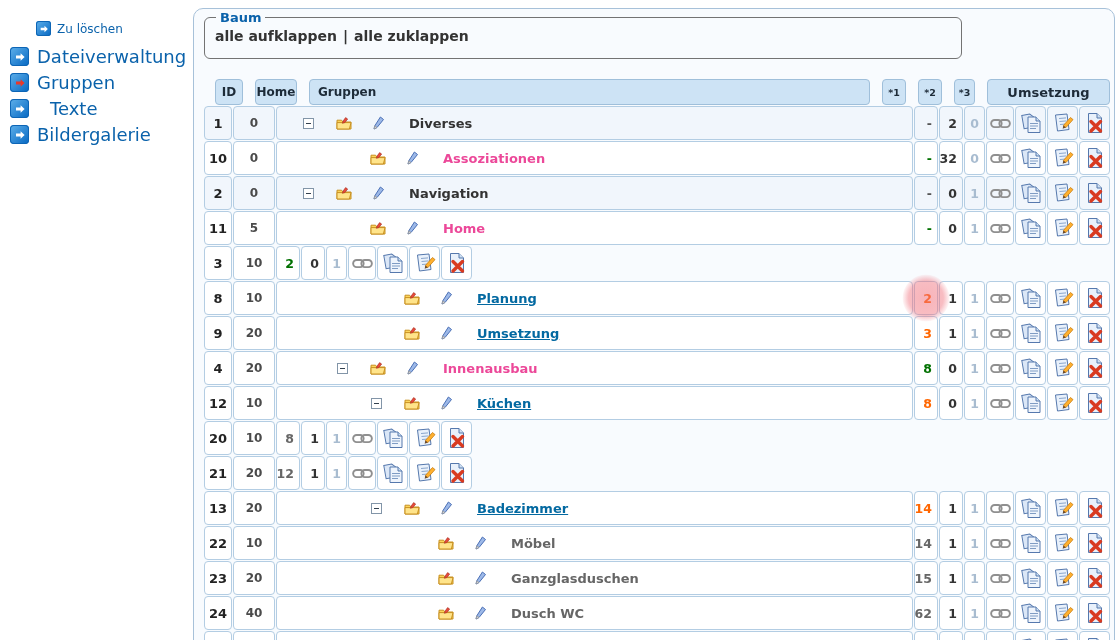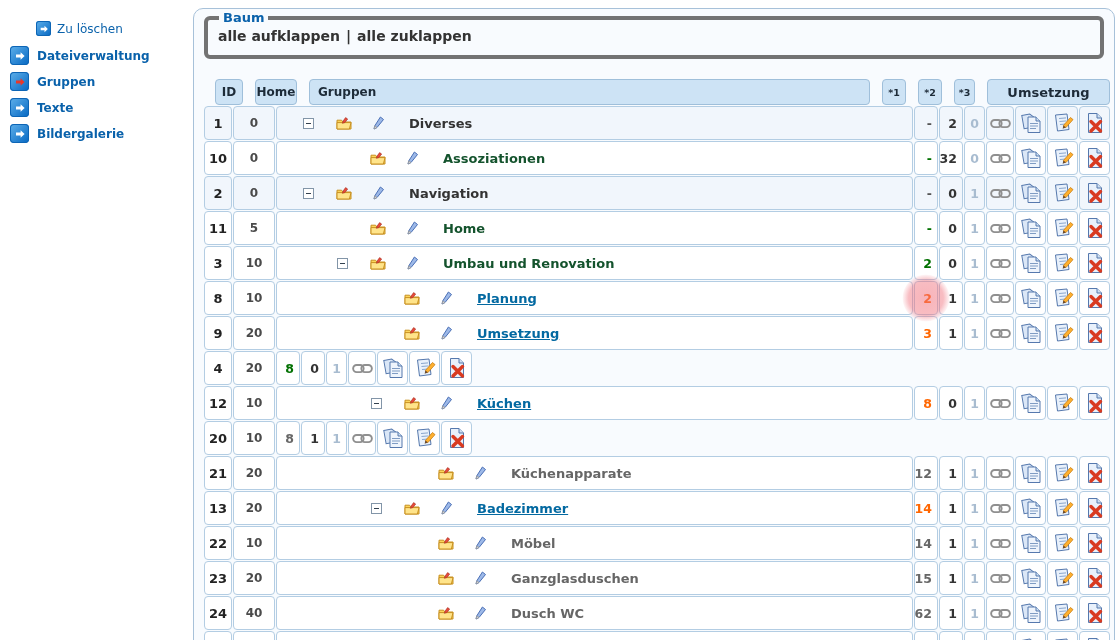--- a/index.html
+++ b/index.html
@@ -11,31 +11,31 @@
 
   
   .snav { position:absolute; display:flex; align-items:center; cursor:pointer;margin-top:14px; }
   .side-ic {
     width:19px; height:19px; border-radius:4px; flex:none;
     background:linear-gradient(135deg,#5fb0ea 0%,#1272c8 85%);
     box-shadow:inset 0 0 0 1px #0d65b5;
     display:flex; align-items:center; justify-content:center;
   }
   .side-ic.small { width:15px; height:15px; border-radius:3px; }
-  .snav-label { color:#0a62ab; font-weight:bold; font-size:12px; margin-left:8px; white-space:nowrap; }
+  .snav-label { color:#0a62ab; font-weight:normal; font-size:18px; margin-left:8px; white-space:nowrap; }
   .snav-label.small { font-weight:normal; font-size:12px; margin-left:6px; }
 
   
   .panel {
     position:absolute; left:193px; top:8px; width:922px; height:660px;
     background:#f8fbfe; border:1px solid #a7c1d9; border-radius:10px;
   }
   fieldset.baum {
-    position:absolute; left:10px; top:1px; width:900px; height:49px;
-    border:4px solid #737373; border-radius:6px; padding:2px 10px 0 10px;
+    position:absolute; left:10px; top:1px; width:758px; height:49px;
+    border:1px solid #737373; border-radius:6px; padding:2px 10px 0 10px;
   }
   fieldset.baum legend { color:#0a62ab; font-weight:bold; font-size:13px; padding:0 4px; margin-left:1px; }
   .tree-links { font-size:14px; font-weight:bold; color:#333; margin-top:1px; }
   .tree-links .lnk { cursor:pointer; }
   .tree-links .sep { color:#333; padding:0 6px; }
 
   
   .ttable { position:absolute; left:10px; top:70px; width:907px; }
   .thead, .trow { display:flex; }
   .hcell {
@@ -67,21 +67,21 @@
   .indent { display:inline-block; flex:none; height:1px; }
   .toggle {
     display:inline-block; flex:none; width:11px; height:11px; margin-right:2px;
     border:1px solid #8295a8; background:#fff; position:relative; cursor:pointer;
   }
   .toggle::after { content:""; position:absolute; left:2px; right:2px; top:4px; height:1px; background:#33414f; }
   .toggle.hidden { visibility:hidden; }
   .ficon, .picon { display:inline-flex; flex:none; cursor:pointer; }
   .ficon { margin-right:1px; }
   .glabel { font-weight:bold; font-size:13px; margin-left:5px; white-space:nowrap; cursor:pointer; }
-  .lbl-dark{color:#333;} .lbl-green{color:#14532d;} .lbl-orange{color:#0369a1;text-decoration:underline;} .lbl-gray{color:#666;}
+  .lbl-dark{color:#333;} .lbl-green{color:#ec4899;} .lbl-orange{color:#0369a1;text-decoration:underline;} .lbl-gray{color:#666;}
   .num-dark{color:#555;} .num-green{color:#007000;} .num-orange{color:#ff6600;} .num-gray{color:#666;}
 
   
   .trow.hl .c1 { z-index:6; }
   .trow.hl .c1::after {
     content:""; position:absolute; left:50%; top:50%; width:47px; height:47px;
     transform:translate(-50%,-50%); border-radius:50%; pointer-events:none;
     background:radial-gradient(circle, rgba(240,110,122,.52) 0%, rgba(240,110,122,.46) 52%, rgba(240,110,122,0) 73%);
   }
 </style>
@@ -106,21 +106,21 @@
     <span class="snav-label">Dateiverwaltung</span>
   </div>
   <div class="snav" style="left:10px; top:58px;">
     <span class="side-ic">
       <svg width="12" height="12" viewBox="0 0 12 12">
           <path d="M2 4.6h4.6V2.2L10.6 6 6.6 9.8V7.4H2z" fill="#e8382a"></path>
         </svg>
     </span>
     <span class="snav-label">Gruppen</span>
   </div>
-  <div class="snav" style="left:10px; top:84px;">
+  <div class="snav" style="left:10px; top:84px;gap:13px;">
     <span class="side-ic">
       <svg width="12" height="12" viewBox="0 0 12 12">
           <path d="M2 4.6h4.6V2.2L10.6 6 6.6 9.8V7.4H2z" fill="#fff"></path>
         </svg>
     </span>
     <span class="snav-label">Texte</span>
   </div>
   <div class="snav" style="left:10px; top:110px;">
     <span class="side-ic">
       <svg width="12" height="12" viewBox="0 0 12 12">
@@ -375,38 +375,20 @@
         <path d="M4.5 1.5h8.5l4.5 4.5v14.5H4.5z" fill="#e9f1fb" stroke="#5578ad"></path>
         <path d="M13 1.5V6h4.5" fill="#cfe0f2" stroke="#5578ad"></path>
         <path d="M7 9.5L16.5 19M16.5 9.5L7 19" stroke="#d93a20" stroke-width="3.4" stroke-linecap="round"></path>
       </svg>
     </div>
   </div>
 
   <div class="trow">
     <div class="cell c-id">3</div>
     <div class="cell c-idx">10</div>
-    <div class="cell c-grp">
-      <span class="indent" style="width: 34px;"></span>
-      <span class="toggle"></span>
-      <span class="ficon">
-        <svg width="16" height="13" viewBox="0 0 16 13">
-          <path d="M1 3.2h4.6l1.5 1.8H15V12H1z" fill="#fcd55a" stroke="#c89020" stroke-width="1"></path>
-          <path d="M1 5.6h14L13.4 12H1z" fill="#ffe48a" stroke="#c89020" stroke-width="1"></path>
-          <path d="M9.6.6l2.1 1.5-3 3.6-2.3.6.7-2.3z" fill="#e8483a" stroke="#a03020" stroke-width="0.6"></path>
-        </svg>
-      </span>
-      <span class="picon">
-        <svg width="11" height="14" viewBox="0 0 11 14">
-          <path d="M7.4 1l3.1 2.5L4 11.5 1 13l.8-3.2z" fill="#9db9e8" stroke="#4a6fb5" stroke-width="1"></path>
-          <path d="M1.8 9.8L4 11.5 1 13z" fill="#dcdcdc" stroke="#8a8a8a" stroke-width="0.6"></path>
-        </svg>
-      </span>
-      <span class="glabel lbl-green">Umbau und Renovation</span>
-    </div>
     <div class="cell c-n c1 num-green">2</div>
     <div class="cell c-n c2">0</div>
     <div class="cell c-n c3">1</div>
     <div class="cell c-act a-link">
       <svg width="21" height="13" viewBox="0 0 22 13">
         <rect x="1.2" y="2.8" width="11" height="7.5" rx="3.7" fill="none" stroke="#8f8f8f" stroke-width="2"></rect>
         <rect x="9.8" y="2.8" width="11" height="7.5" rx="3.7" fill="none" stroke="#8f8f8f" stroke-width="2"></rect>
       </svg>
     </div>
     <div class="cell c-act a-std">
@@ -546,20 +528,38 @@
         <path d="M4.5 1.5h8.5l4.5 4.5v14.5H4.5z" fill="#e9f1fb" stroke="#5578ad"></path>
         <path d="M13 1.5V6h4.5" fill="#cfe0f2" stroke="#5578ad"></path>
         <path d="M7 9.5L16.5 19M16.5 9.5L7 19" stroke="#d93a20" stroke-width="3.4" stroke-linecap="round"></path>
       </svg>
     </div>
   </div>
 
   <div class="trow">
     <div class="cell c-id">4</div>
     <div class="cell c-idx">20</div>
+    <div class="cell c-grp">
+      <span class="indent" style="width: 34px;"></span>
+      <span class="toggle"></span>
+      <span class="ficon">
+        <svg width="16" height="13" viewBox="0 0 16 13">
+          <path d="M1 3.2h4.6l1.5 1.8H15V12H1z" fill="#fcd55a" stroke="#c89020" stroke-width="1"></path>
+          <path d="M1 5.6h14L13.4 12H1z" fill="#ffe48a" stroke="#c89020" stroke-width="1"></path>
+          <path d="M9.6.6l2.1 1.5-3 3.6-2.3.6.7-2.3z" fill="#e8483a" stroke="#a03020" stroke-width="0.6"></path>
+        </svg>
+      </span>
+      <span class="picon">
+        <svg width="11" height="14" viewBox="0 0 11 14">
+          <path d="M7.4 1l3.1 2.5L4 11.5 1 13l.8-3.2z" fill="#9db9e8" stroke="#4a6fb5" stroke-width="1"></path>
+          <path d="M1.8 9.8L4 11.5 1 13z" fill="#dcdcdc" stroke="#8a8a8a" stroke-width="0.6"></path>
+        </svg>
+      </span>
+      <span class="glabel lbl-green">Innenausbau</span>
+    </div>
     <div class="cell c-n c1 num-green">8</div>
     <div class="cell c-n c2">0</div>
     <div class="cell c-n c3">1</div>
     <div class="cell c-act a-link">
       <svg width="21" height="13" viewBox="0 0 22 13">
         <rect x="1.2" y="2.8" width="11" height="7.5" rx="3.7" fill="none" stroke="#8f8f8f" stroke-width="2"></rect>
         <rect x="9.8" y="2.8" width="11" height="7.5" rx="3.7" fill="none" stroke="#8f8f8f" stroke-width="2"></rect>
       </svg>
     </div>
     <div class="cell c-act a-std">
@@ -681,38 +681,20 @@
         <path d="M4.5 1.5h8.5l4.5 4.5v14.5H4.5z" fill="#e9f1fb" stroke="#5578ad"></path>
         <path d="M13 1.5V6h4.5" fill="#cfe0f2" stroke="#5578ad"></path>
         <path d="M7 9.5L16.5 19M16.5 9.5L7 19" stroke="#d93a20" stroke-width="3.4" stroke-linecap="round"></path>
       </svg>
     </div>
   </div>
 
   <div class="trow">
     <div class="cell c-id">21</div>
     <div class="cell c-idx">20</div>
-    <div class="cell c-grp">
-      <span class="indent" style="width: 102px;"></span>
-      <span class="toggle hidden"></span>
-      <span class="ficon">
-        <svg width="16" height="13" viewBox="0 0 16 13">
-          <path d="M1 3.2h4.6l1.5 1.8H15V12H1z" fill="#fcd55a" stroke="#c89020" stroke-width="1"></path>
-          <path d="M1 5.6h14L13.4 12H1z" fill="#ffe48a" stroke="#c89020" stroke-width="1"></path>
-          <path d="M9.6.6l2.1 1.5-3 3.6-2.3.6.7-2.3z" fill="#e8483a" stroke="#a03020" stroke-width="0.6"></path>
-        </svg>
-      </span>
-      <span class="picon">
-        <svg width="11" height="14" viewBox="0 0 11 14">
-          <path d="M7.4 1l3.1 2.5L4 11.5 1 13l.8-3.2z" fill="#9db9e8" stroke="#4a6fb5" stroke-width="1"></path>
-          <path d="M1.8 9.8L4 11.5 1 13z" fill="#dcdcdc" stroke="#8a8a8a" stroke-width="0.6"></path>
-        </svg>
-      </span>
-      <span class="glabel lbl-gray">Küchenapparate</span>
-    </div>
     <div class="cell c-n c1 num-gray">12</div>
     <div class="cell c-n c2">1</div>
     <div class="cell c-n c3">1</div>
     <div class="cell c-act a-link">
       <svg width="21" height="13" viewBox="0 0 22 13">
         <rect x="1.2" y="2.8" width="11" height="7.5" rx="3.7" fill="none" stroke="#8f8f8f" stroke-width="2"></rect>
         <rect x="9.8" y="2.8" width="11" height="7.5" rx="3.7" fill="none" stroke="#8f8f8f" stroke-width="2"></rect>
       </svg>
     </div>
     <div class="cell c-act a-std">

